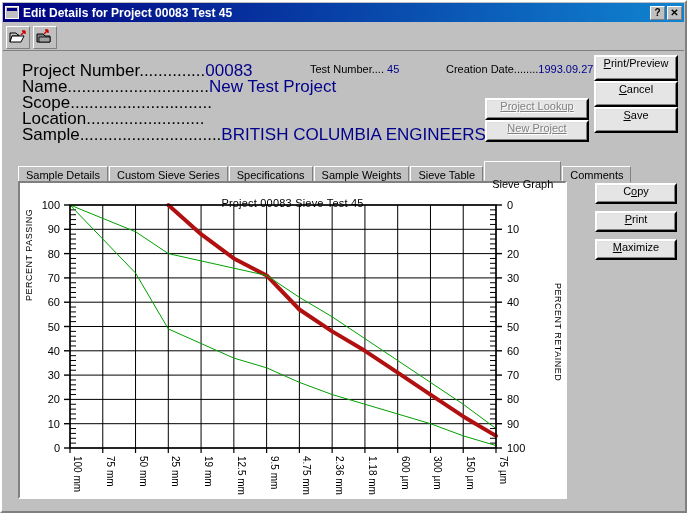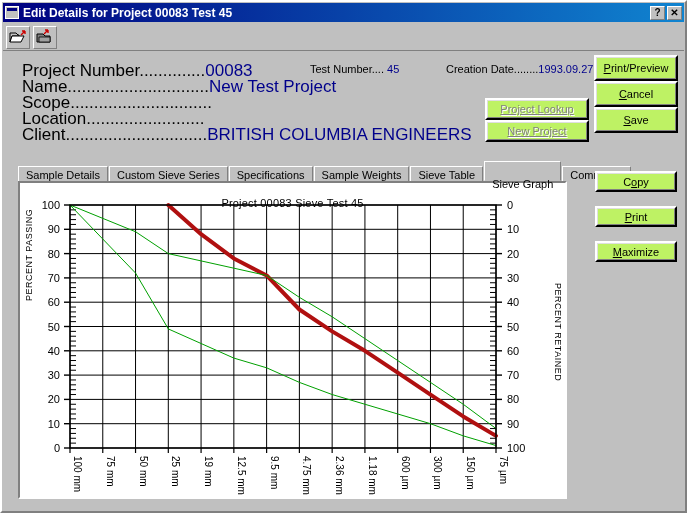--- a/index.html
+++ b/index.html
@@ -62,25 +62,25 @@
   .flabel { color: #000; }
   .fvalue { color: #00008b; }
   .col-test { position: absolute; left: 308px; top: 12px; font-size: 11px; white-space: nowrap; }
   .col-date { position: absolute; left: 444px; top: 12px; font-size: 11px; white-space: nowrap; }
   
   .btncol {
     position: absolute; right: 7px; top: 53px; width: 84px;
     display: flex; flex-direction: column;
   }
   .w95btn {
-    background: #bef264; color: #000; font-size: 11px;
+    background: #e5e5e5; color: #000; font-size: 11px;
     border: 2px solid; border-color: #ffffff #000000 #000000 #ffffff;
     height: 26px; cursor: default; position: relative;
     font-family: "Liberation Sans", sans-serif;
-    display: flex; align-items: center; justify-content: center;
+    display: flex; align-items: flex-start; justify-content: center;
   }
   .w95btn::before {
     content: ""; position: absolute; left: 0; top: 0; right: 0; bottom: 0;
     border: 1px solid; border-color: #dfdfdf #808080 #808080 #dfdfdf;
   }
   .w95btn span { position: relative; z-index: 1; }
   .w95btn.disabled { color: #808080; text-shadow: 1px 1px 0 #ffffff; text-decoration: underline; }
   .midbtns {
     position: absolute; right: 96px; top: 96px; width: 104px;
     display: flex; flex-direction: column;
@@ -121,22 +121,22 @@
     white-space: nowrap;
   }
   .axis-label-right {
     position: absolute; left: 543px; top: 100px;
     font-size: 9px; color: #000; letter-spacing: 0.5px;
     transform: rotate(90deg); transform-origin: left top;
     white-space: nowrap;
   }
   
   .chartbtns {
-    position: absolute; right: 8px; top: 169px; width: 82px;
-    display: flex; flex-direction: column; gap: 14px;
+    position: absolute; right: 8px; top: 181px; width: 82px;
+    display: flex; flex-direction: column; gap: 7px;
   }
   .chartbtns .w95btn { height: 21px; }
 </style>
 </head>
 <body>
 
 <div class="window">
 
   <div class="titlebar">
     <div class="title-icon"></div>
@@ -175,21 +175,21 @@
     <div class="frow">
       <span class="flabel">Name..............................</span><span class="fvalue">New Test Project</span>
     </div>
     <div class="frow">
       <span class="flabel">Scope..............................</span><span class="fvalue"></span>
     </div>
     <div class="frow">
       <span class="flabel">Location.........................</span><span class="fvalue"></span>
     </div>
     <div class="frow">
-      <span class="flabel">Client..............................</span><span class="fvalue">BRITISH COLUMBIA ENGINEERS</span>
+      <span class="flabel">Sample..............................</span><span class="fvalue">BRITISH COLUMBIA ENGINEERS</span>
     </div>
 
     <div class="col-test">
       <span class="flabel">Test Number....</span>
       <span class="fvalue">45</span>
     </div>
     <div class="col-date">
       <span class="flabel">Creation Date........</span><span class="fvalue">1993.09.27</span>
     </div>
   </div>

